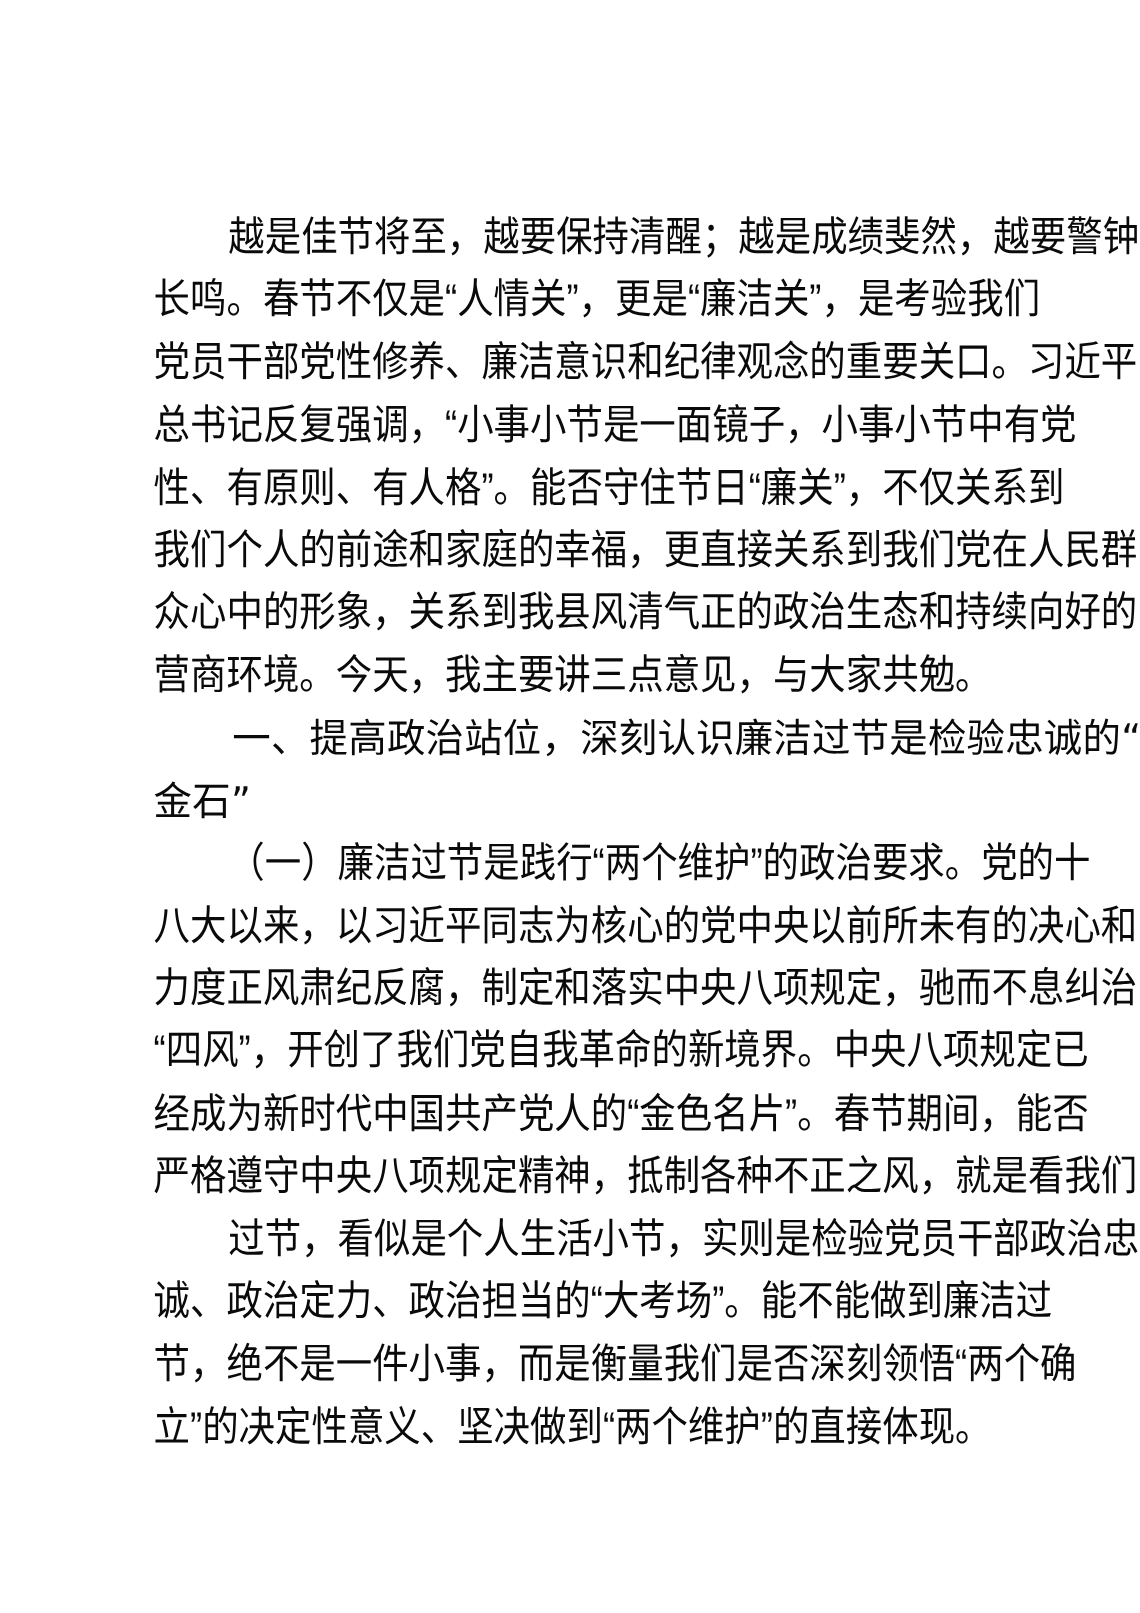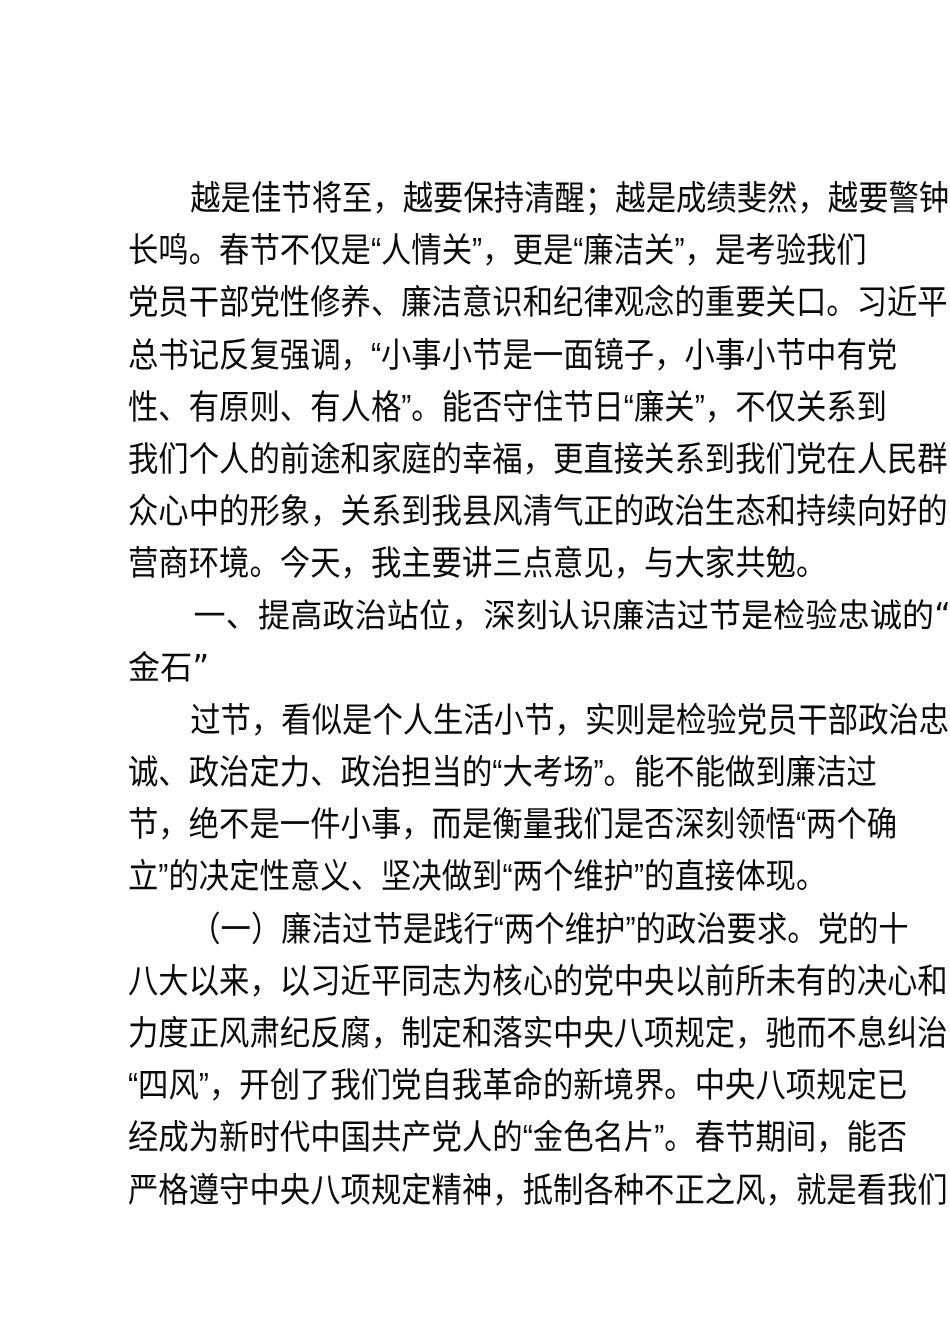--- a/index.html
+++ b/index.html
@@ -70,27 +70,27 @@
         <span class="line" style="color: rgb(10, 10, 10);">性、有原则、有人格”。能否守住节日“廉关”，不仅关系到</span>
         <span class="line" style="color: rgb(10, 10, 10);">我们个人的前途和家庭的幸福，更直接关系到我们党在人民群</span>
         <span class="line" style="color: rgb(10, 10, 10);">众心中的形象，关系到我县风清气正的政治生态和持续向好的</span>
         <span class="line" style="color: rgb(10, 10, 10);">营商环境。今天，我主要讲三点意见，与大家共勉。</span>
       </div>
       <div class="block">
         <span class="line heading indent" style="color: rgb(10, 10, 10);">一、提高政治站位，深刻认识廉洁过节是检验忠诚的“试</span>
         <span class="line heading" style="color: rgb(10, 10, 10);">金石”</span>
       </div>
       <div class="block">
-        <span class="line indent" style="color: rgb(10, 10, 10);">过节，看似是个人生活小节，实则是检验党员干部政治忠</span>
-        <span class="line" style="color: rgb(10, 10, 10);">诚、政治定力、政治担当的“大考场”。能不能做到廉洁过</span>
-        <span class="line" style="color: rgb(10, 10, 10);">节，绝不是一件小事，而是衡量我们是否深刻领悟“两个确</span>
-        <span class="line" style="color: rgb(10, 10, 10);">立”的决定性意义、坚决做到“两个维护”的直接体现。</span>
-      </div>
-      <div class="block">
         <span class="line indent" style="color: rgb(10, 10, 10);">（一）廉洁过节是践行“两个维护”的政治要求。党的十</span>
         <span class="line" style="color: rgb(10, 10, 10);">八大以来，以习近平同志为核心的党中央以前所未有的决心和</span>
         <span class="line" style="color: rgb(10, 10, 10);">力度正风肃纪反腐，制定和落实中央八项规定，驰而不息纠治</span>
         <span class="line" style="color: rgb(10, 10, 10);">“四风”，开创了我们党自我革命的新境界。中央八项规定已</span>
         <span class="line" style="color: rgb(10, 10, 10);">经成为新时代中国共产党人的“金色名片”。春节期间，能否</span>
         <span class="line" style="color: rgb(10, 10, 10);">严格遵守中央八项规定精神，抵制各种不正之风，就是看我们</span>
       </div>
+      <div class="block">
+        <span class="line indent" style="color: rgb(10, 10, 10);">过节，看似是个人生活小节，实则是检验党员干部政治忠</span>
+        <span class="line" style="color: rgb(10, 10, 10);">诚、政治定力、政治担当的“大考场”。能不能做到廉洁过</span>
+        <span class="line" style="color: rgb(10, 10, 10);">节，绝不是一件小事，而是衡量我们是否深刻领悟“两个确</span>
+        <span class="line" style="color: rgb(10, 10, 10);">立”的决定性意义、坚决做到“两个维护”的直接体现。</span>
+      </div>
     </div>
 </div>
 
 </body></html>

